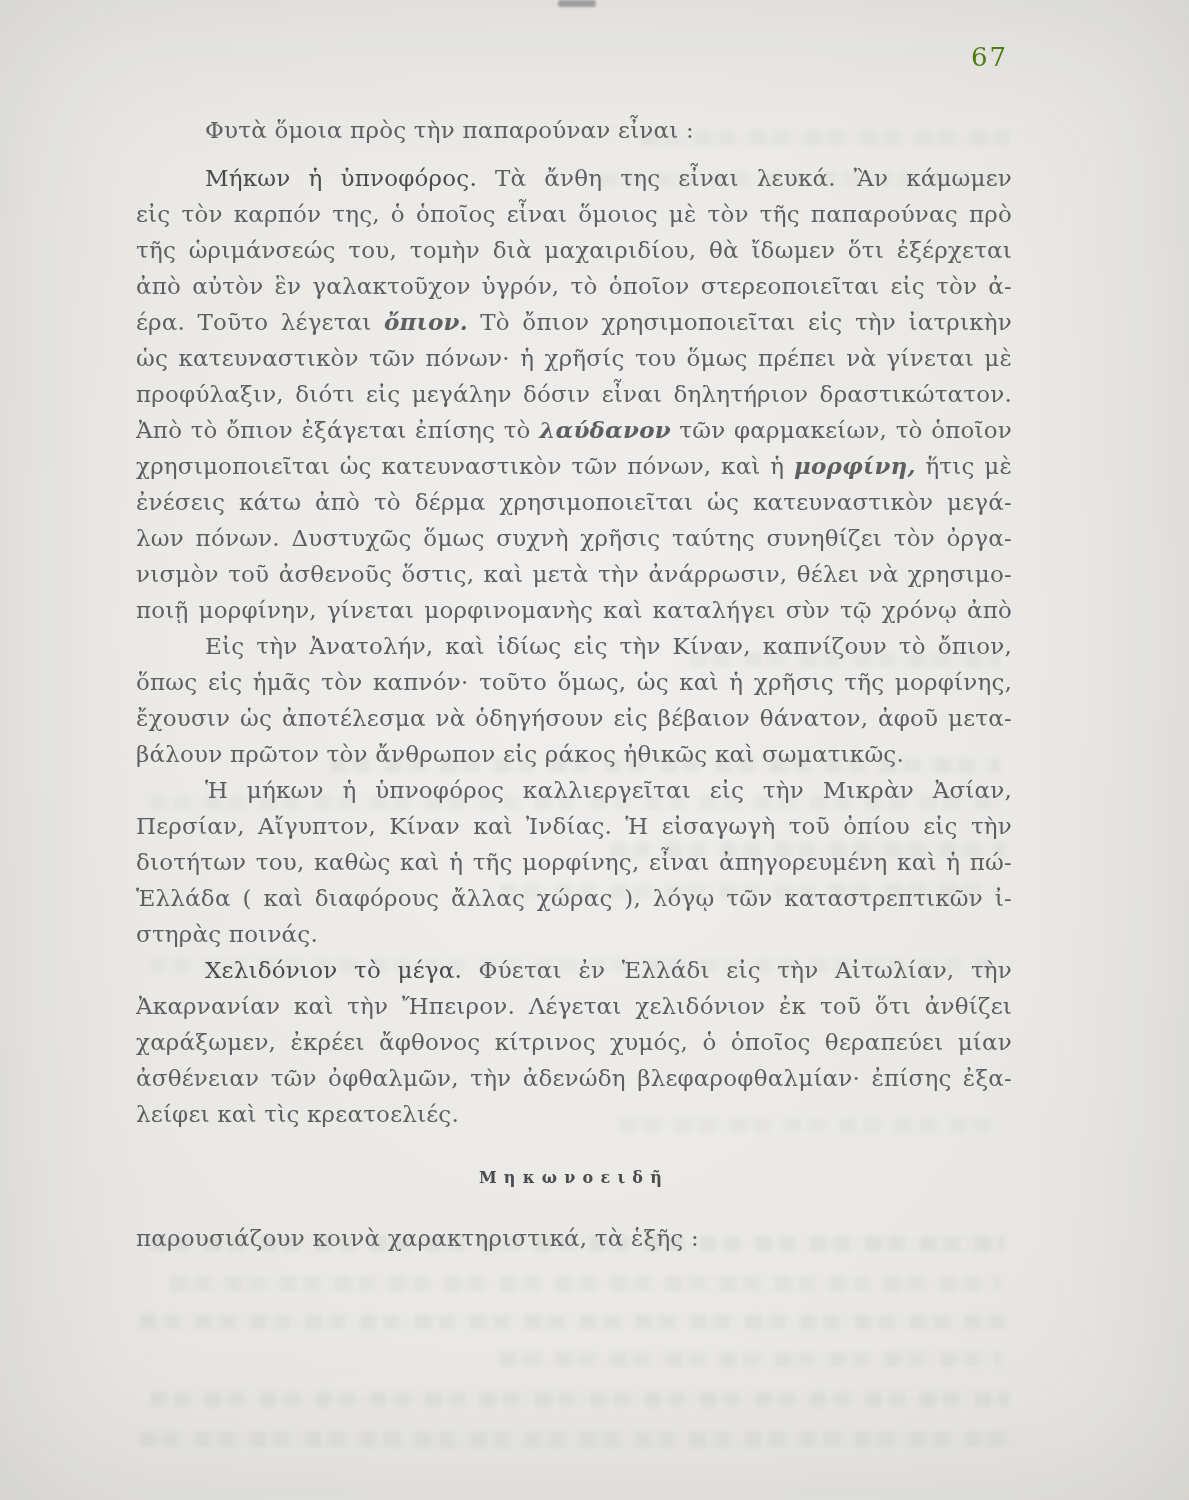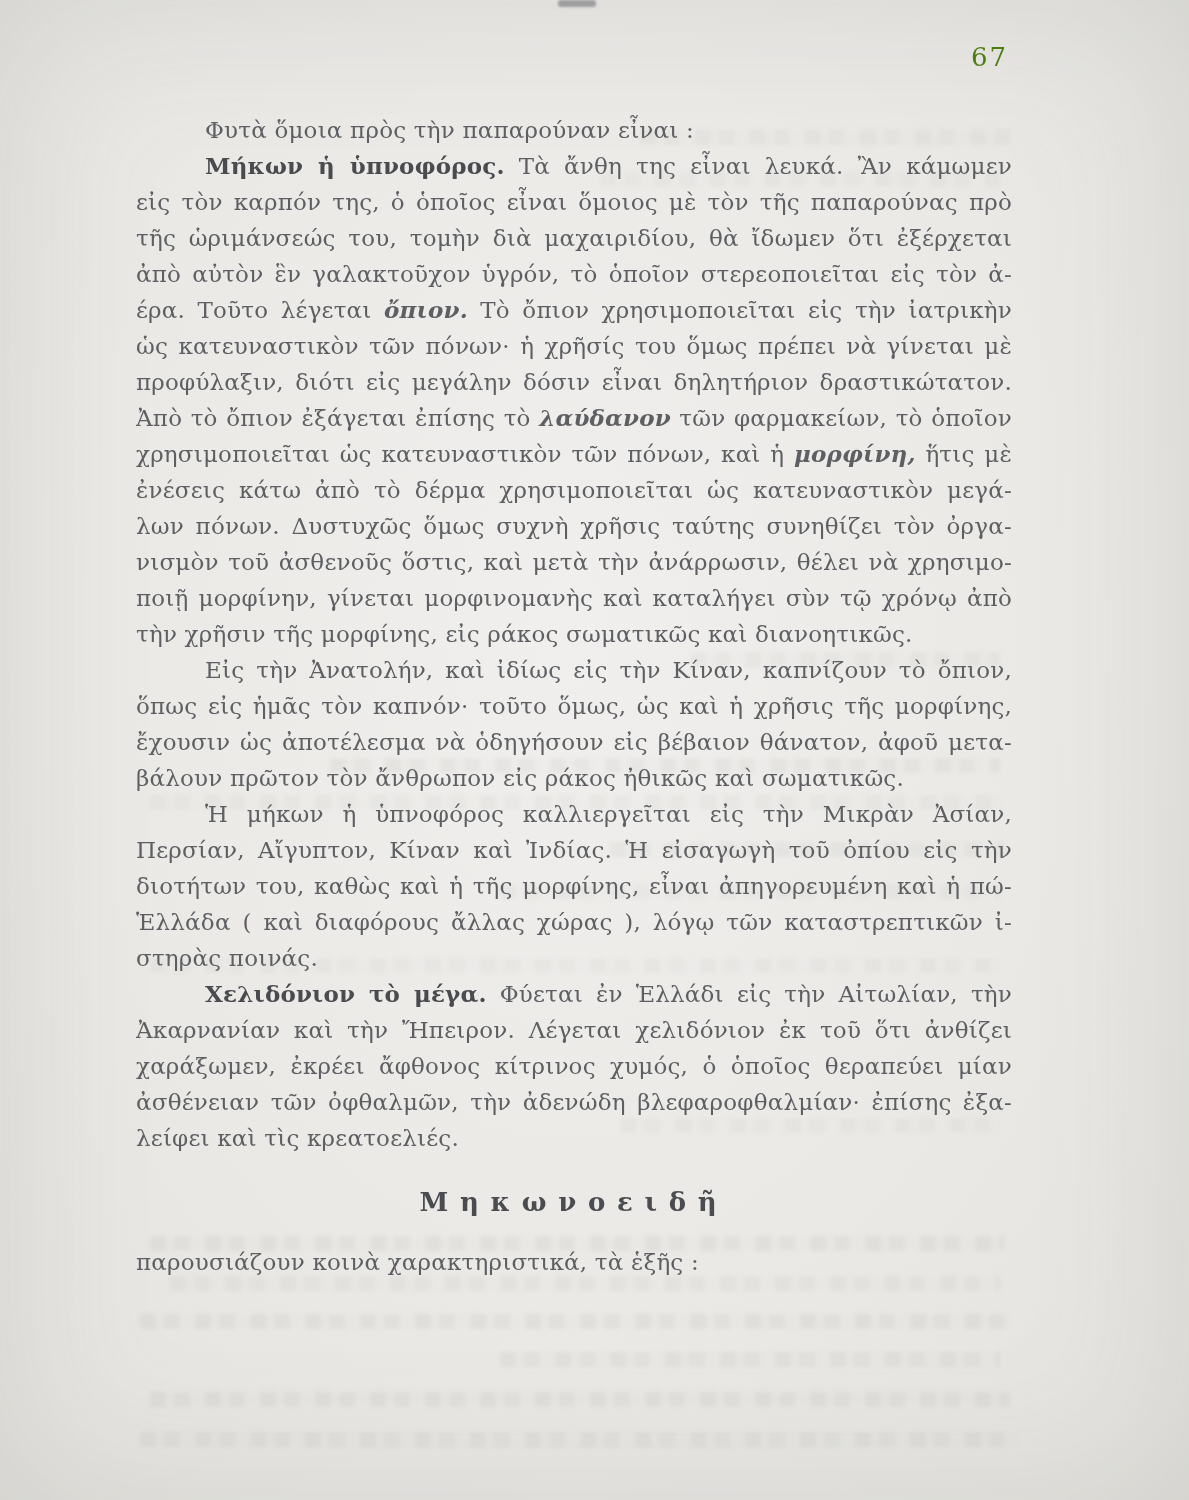--- a/index.html
+++ b/index.html
@@ -25,27 +25,27 @@
     position:absolute;left:136px;top:112px;width:876px;
     color:#5d5f63;font-size:23px;
   }
   .ln{
     height:36px;line-height:36px;overflow:hidden;
     text-align:justify;text-align-last:justify;
     letter-spacing:.2px;
   }
   .ln.end{text-align:left;text-align-last:left;}
   .ln.ind{text-indent:69px;}
-  .gap12{}
-  .b{font-weight:bold;color:#494b4f;}
+  .gap12{margin-bottom:12px;}
+  .b{font-weight:normal;color:#494b4f;}
   .i{font-style:italic;font-weight:bold;}
   .heading{
     height:40px;line-height:40px;margin:26px 0 22px;
     text-align:center;text-align-last:center;
-    font-weight:bold;font-size:26px;letter-spacing:.45em;color:#4a4c50;
+    font-weight:bold;font-size:16px;letter-spacing:.45em;color:#4a4c50;
   }
   .ghost{
     position:absolute;height:15px;filter:blur(2.2px);pointer-events:none;
     background:repeating-linear-gradient(90deg,
       rgba(128,130,124,.38) 0 16px, rgba(128,130,124,.08) 16px 24px,
       rgba(128,130,124,.33) 24px 40px, rgba(128,130,124,.05) 40px 55px);
   }
 </style>
 </head>
 <body>
@@ -80,21 +80,20 @@
   <div class="ln"><span>ἀπὸ αὐτὸν ἓν γαλακτοῦχον ὑγρόν, τὸ ὁποῖον στερεοποιεῖται εἰς τὸν ἀ-</span></div>
   <div class="ln"><span>έρα. Τοῦτο λέγεται </span><span class="i">ὄπιον.</span><span> Τὸ ὄπιον χρησιμοποιεῖται εἰς τὴν ἰατρικὴν</span></div>
   <div class="ln"><span>ὡς κατευναστικὸν τῶν πόνων· ἡ χρῆσίς του ὅμως πρέπει νὰ γίνεται μὲ</span></div>
   <div class="ln"><span>προφύλαξιν, διότι εἰς μεγάλην δόσιν εἶναι δηλητήριον δραστικώτατον.</span></div>
   <div class="ln"><span>Ἀπὸ τὸ ὄπιον ἐξάγεται ἐπίσης τὸ </span><span class="i">λαύδανον</span><span> τῶν φαρμακείων, τὸ ὁποῖον</span></div>
   <div class="ln"><span>χρησιμοποιεῖται ὡς κατευναστικὸν τῶν πόνων, καὶ ἡ </span><span class="i">μορφίνη,</span><span> ἥτις μὲ</span></div>
   <div class="ln"><span>ἐνέσεις κάτω ἀπὸ τὸ δέρμα χρησιμοποιεῖται ὡς κατευναστικὸν μεγά-</span></div>
   <div class="ln"><span>λων πόνων. Δυστυχῶς ὅμως συχνὴ χρῆσις ταύτης συνηθίζει τὸν ὀργα-</span></div>
   <div class="ln"><span>νισμὸν τοῦ ἀσθενοῦς ὅστις, καὶ μετὰ τὴν ἀνάρρωσιν, θέλει νὰ χρησιμο-</span></div>
   <div class="ln"><span>ποιῇ μορφίνην, γίνεται μορφινομανὴς καὶ καταλήγει σὺν τῷ χρόνῳ ἀπὸ</span></div>
-  <div class="ln end"><span>τὴν χρῆσιν τῆς μορφίνης, εἰς ράκος σωματικῶς καὶ διανοητικῶς.</span></div>
 
   <div class="ln ind"><span>Εἰς τὴν Ἀνατολήν, καὶ ἰδίως εἰς τὴν Κίναν, καπνίζουν τὸ ὄπιον,</span></div>
   <div class="ln"><span>ὅπως εἰς ἡμᾶς τὸν καπνόν· τοῦτο ὅμως, ὡς καὶ ἡ χρῆσις τῆς μορφίνης,</span></div>
   <div class="ln"><span>ἔχουσιν ὡς ἀποτέλεσμα νὰ ὁδηγήσουν εἰς βέβαιον θάνατον, ἀφοῦ μετα-</span></div>
   <div class="ln end"><span>βάλουν πρῶτον τὸν ἄνθρωπον εἰς ράκος ἠθικῶς καὶ σωματικῶς.</span></div>
 
   <div class="ln ind"><span>Ἡ μήκων ἡ ὑπνοφόρος καλλιεργεῖται εἰς τὴν Μικρὰν Ἀσίαν,</span></div>
   <div class="ln"><span>Περσίαν, Αἴγυπτον, Κίναν καὶ Ἰνδίας. Ἡ εἰσαγωγὴ τοῦ ὀπίου εἰς τὴν</span></div>
   <div class="ln"><span>διοτήτων του, καθὼς καὶ ἡ τῆς μορφίνης, εἶναι ἀπηγορευμένη καὶ ἡ πώ-</span></div>
   <div class="ln"><span>Ἑλλάδα ( καὶ διαφόρους ἄλλας χώρας ), λόγῳ τῶν καταστρεπτικῶν ἰ-</span></div>

